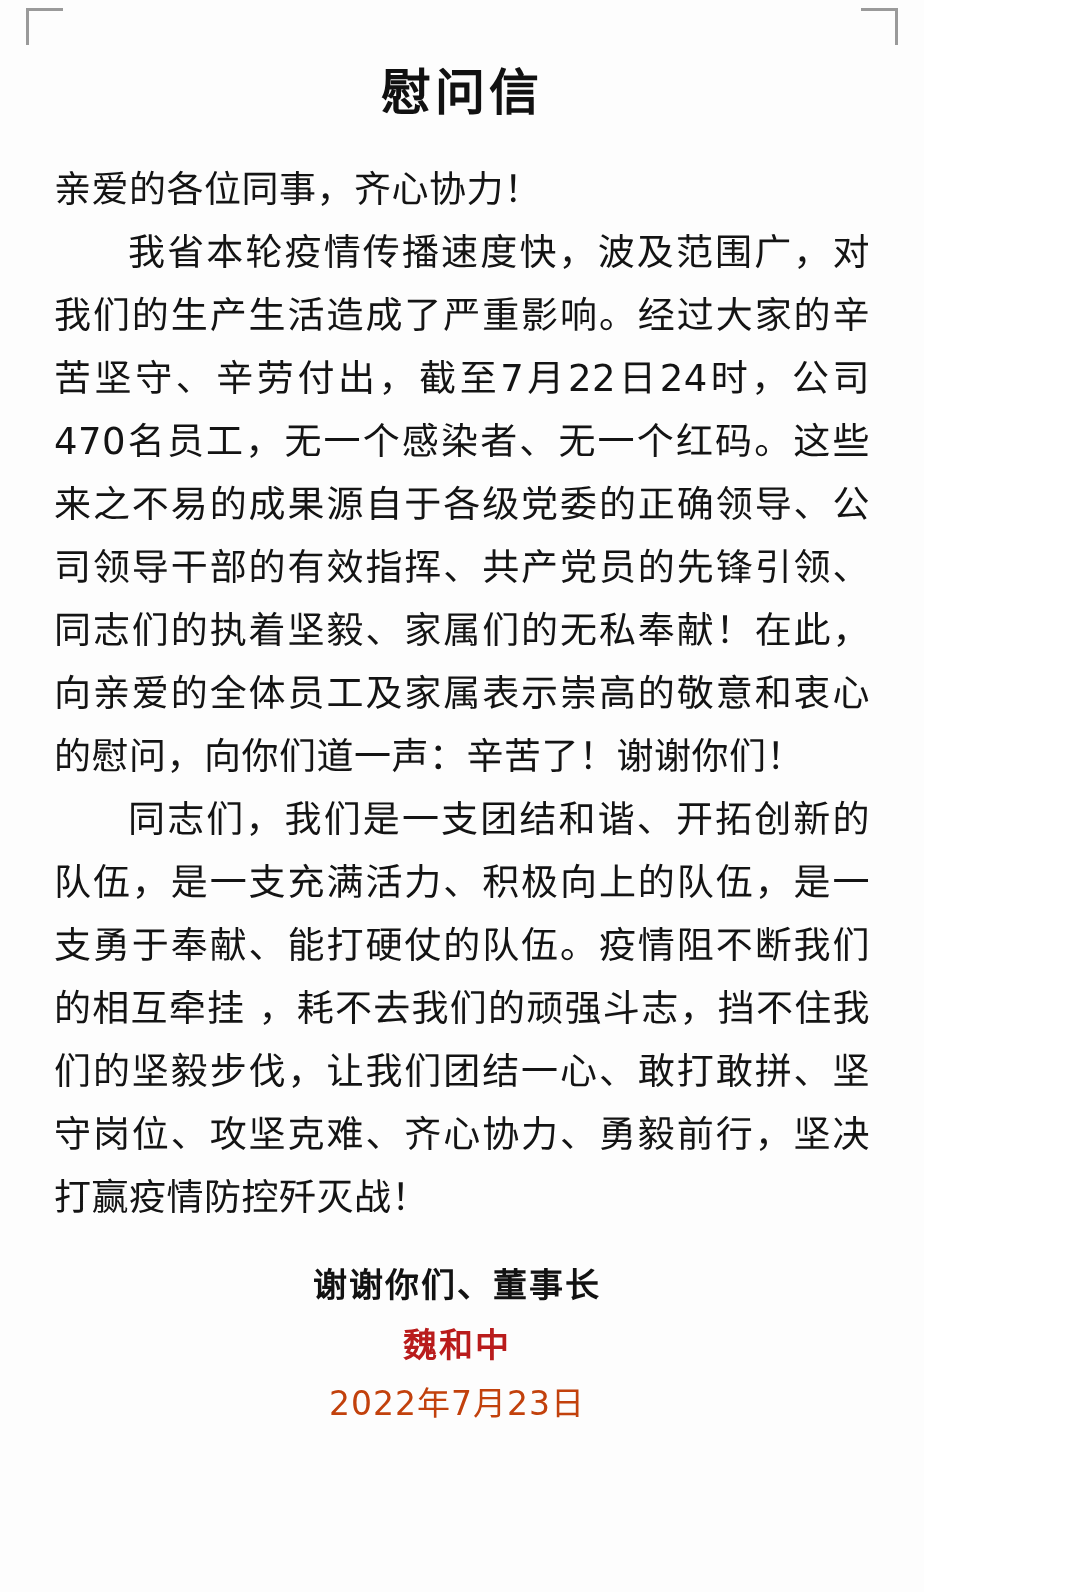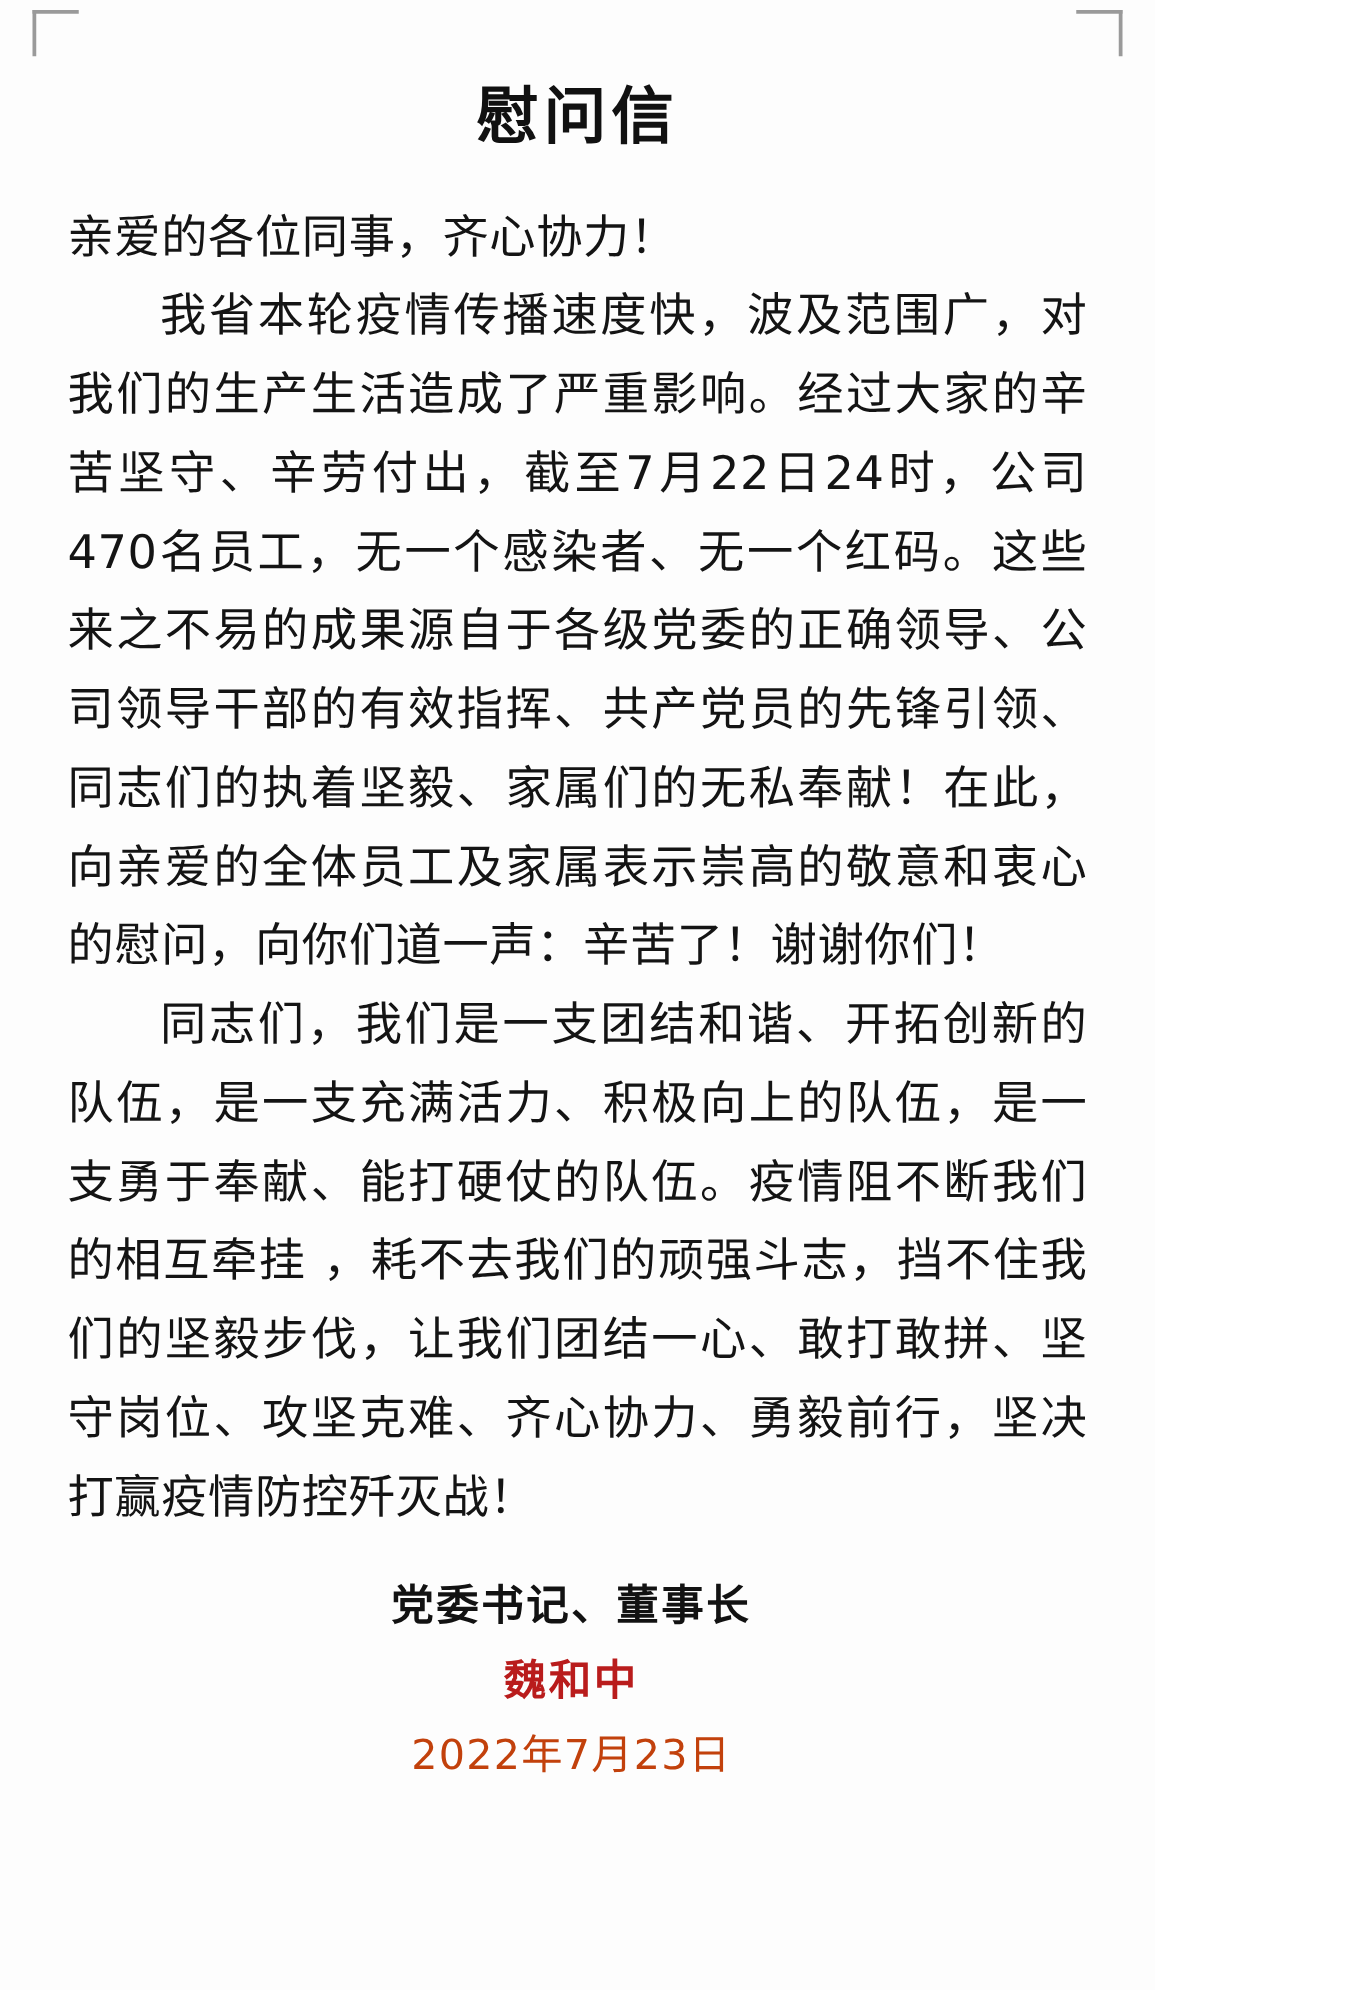--- a/index.html
+++ b/index.html
@@ -94,19 +94,19 @@
   <span class="mark tr"></span>
 
   <h1 class="doc-title">慰问信</h1>
 
   <div class="content">
     <p class="para">亲爱的各位同事，齐心协力！</p>
     <p class="para indent">我省本轮疫情传播速度快，波及范围广，对我们的生产生活造成了严重影响。经过大家的辛苦坚守、辛劳付出，截至7月22日24时，公司470名员工，无一个感染者、无一个红码。这些来之不易的成果源自于各级党委的正确领导、公司领导干部的有效指挥、共产党员的先锋引领、同志们的执着坚毅、家属们的无私奉献！在此，向亲爱的全体员工及家属表示崇高的敬意和衷心的慰问，向你们道一声：辛苦了！谢谢你们！</p>
     <p class="para indent">同志们，我们是一支团结和谐、开拓创新的队伍，是一支充满活力、积极向上的队伍，是一支勇于奉献、能打硬仗的队伍。疫情阻不断我们的相互牵挂 ，耗不去我们的顽强斗志，挡不住我们的坚毅步伐，让我们团结一心、敢打敢拼、坚守岗位、攻坚克难、齐心协力、勇毅前行，坚决打赢疫情防控歼灭战！</p>
 
     <div class="signature">
-      <div class="sig-role">党委书记、董事长</div>
+      <div class="sig-role">谢谢你们、董事长</div>
       <div class="sig-name">魏和中</div>
       <div class="sig-date">2022年7月23日</div>
     </div>
   </div>
 
 </div>
 
 </body></html>

